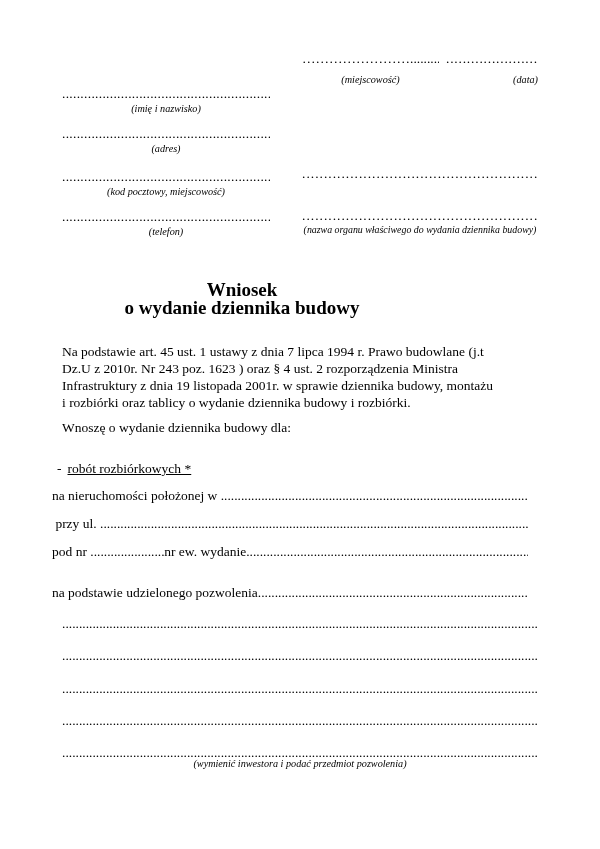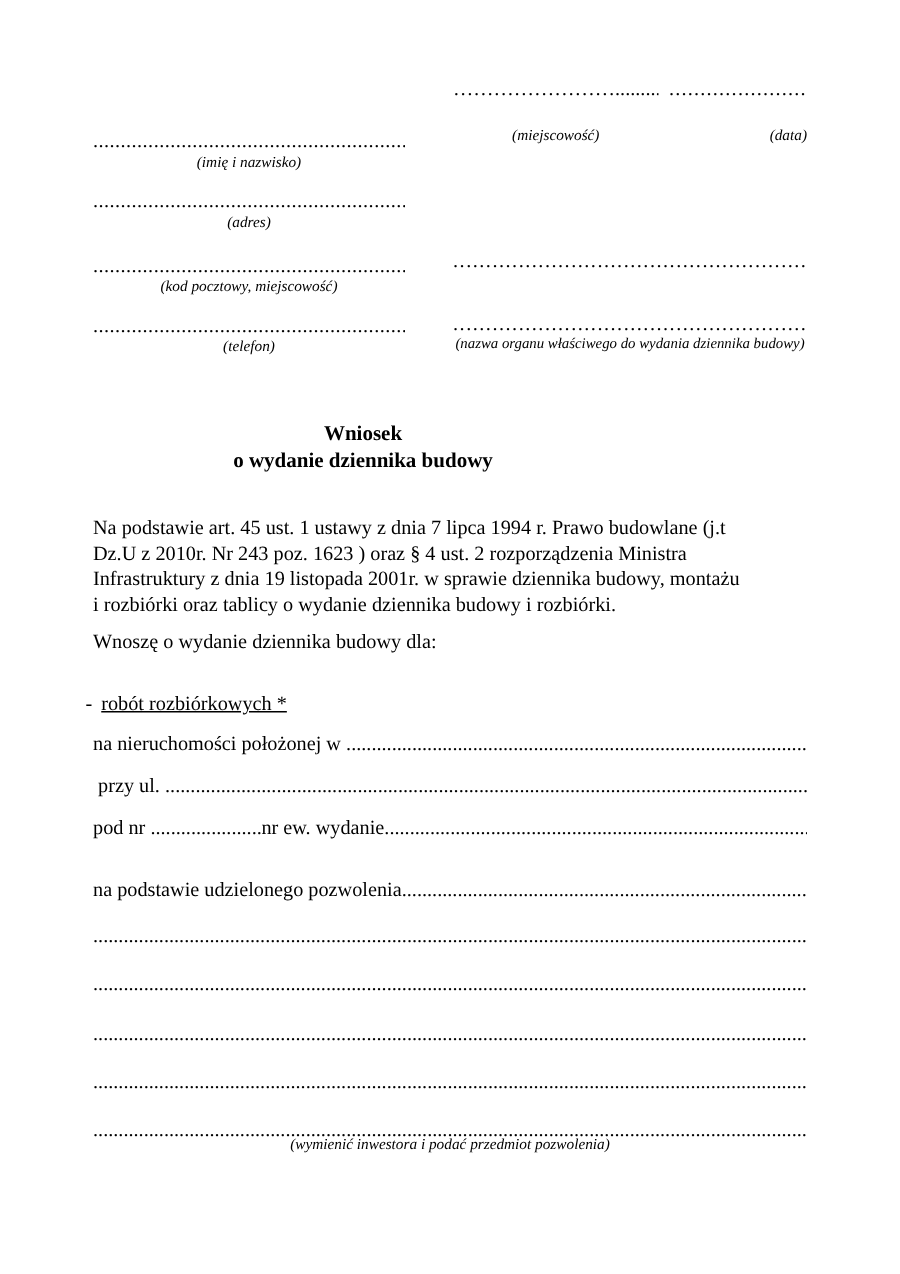--- a/index.html
+++ b/index.html
@@ -12,54 +12,54 @@
 
   
   .dotrow { overflow:hidden; white-space:nowrap; height:14px; line-height:14px; }
   .sp { letter-spacing:1px; }
 
   
   .pd-block { left:302px; top:52px; width:236px; }
   .pd-dots { display:flex; gap:7px; height:14px; line-height:14px; }
   .pd-dots .segA { width:137px; overflow:hidden; white-space:nowrap; }
   .pd-dots .segB { flex:1; overflow:hidden; white-space:nowrap; letter-spacing:0.8px; }
-  .pd-labels { display:flex; gap:7px; margin-top:19px; }
+  .pd-labels { display:flex; gap:7px; margin-top:8px; }
   .pd-labels .wA { width:137px; text-align:center; }
   .pd-labels .wB { flex:1; text-align:right; }
 
   .small-label { font-style:italic; font-size:10.2px; line-height:12px; }
 
   
   .field { width:208px; left:62px; }
   .field .fdots { overflow:hidden; white-space:nowrap; height:14px; line-height:14px; letter-spacing:0.3px; }
   .field .flabel { text-align:center; margin-top:2px; }
   .f1 { top:87px; } .f2 { top:127px; } .f3 { top:170px; } .f4 { top:210px; }
 
   
   .r1 { left:302px; top:167px; width:236px; }
   .rfield { left:302px; top:209px; width:236px; }
   .rfield .fdots { overflow:hidden; white-space:nowrap; height:14px; line-height:14px; letter-spacing:1px; }
   .rfield .flabel { text-align:center; margin-top:1px; white-space:nowrap; font-size:9.9px; }
 
   
   .title { left:0; top:281px; width:484px; text-align:center;
-           font-weight:bold; font-size:14px; line-height:17.5px; }
+           font-weight:bold; font-size:19px; line-height:17.5px; }
 
   
   .legal { left:62px; top:343px; width:482px; }
   .legal .pline { white-space:nowrap; }
 
   .intro { left:62px; top:419px; white-space:nowrap; }
   .opt { left:57px; white-space:pre; }
   .o1 { top:439px; } .o2 { top:460px;text-decoration:underline; }
   .dash { display:inline-block; margin-right:6px; }
   .raised { position:relative; top:-3.5px; }
 
   
-  .fillline { left:62px; width:476px; display:flex; align-items:flex-end; }
+  .fillline { left:52px; width:476px; display:flex; align-items:flex-end; }
   .fillline span { white-space:pre; }
   .dotfill { flex:1 1 0; min-width:0; overflow:hidden; }
   .midw { flex:0 0 74px; }
   .l1 { top:487px; } .l2 { top:515px; } .l3 { top:543px; }
   .permit-line { top:584px; }
 
   
   .blank { left:62px; width:476px; overflow:hidden; white-space:nowrap; }
   .d1 { top:615px; } .d2 { top:647px; } .d3 { top:680px; } .d4 { top:712px; } .d5 { top:744px; }
 

